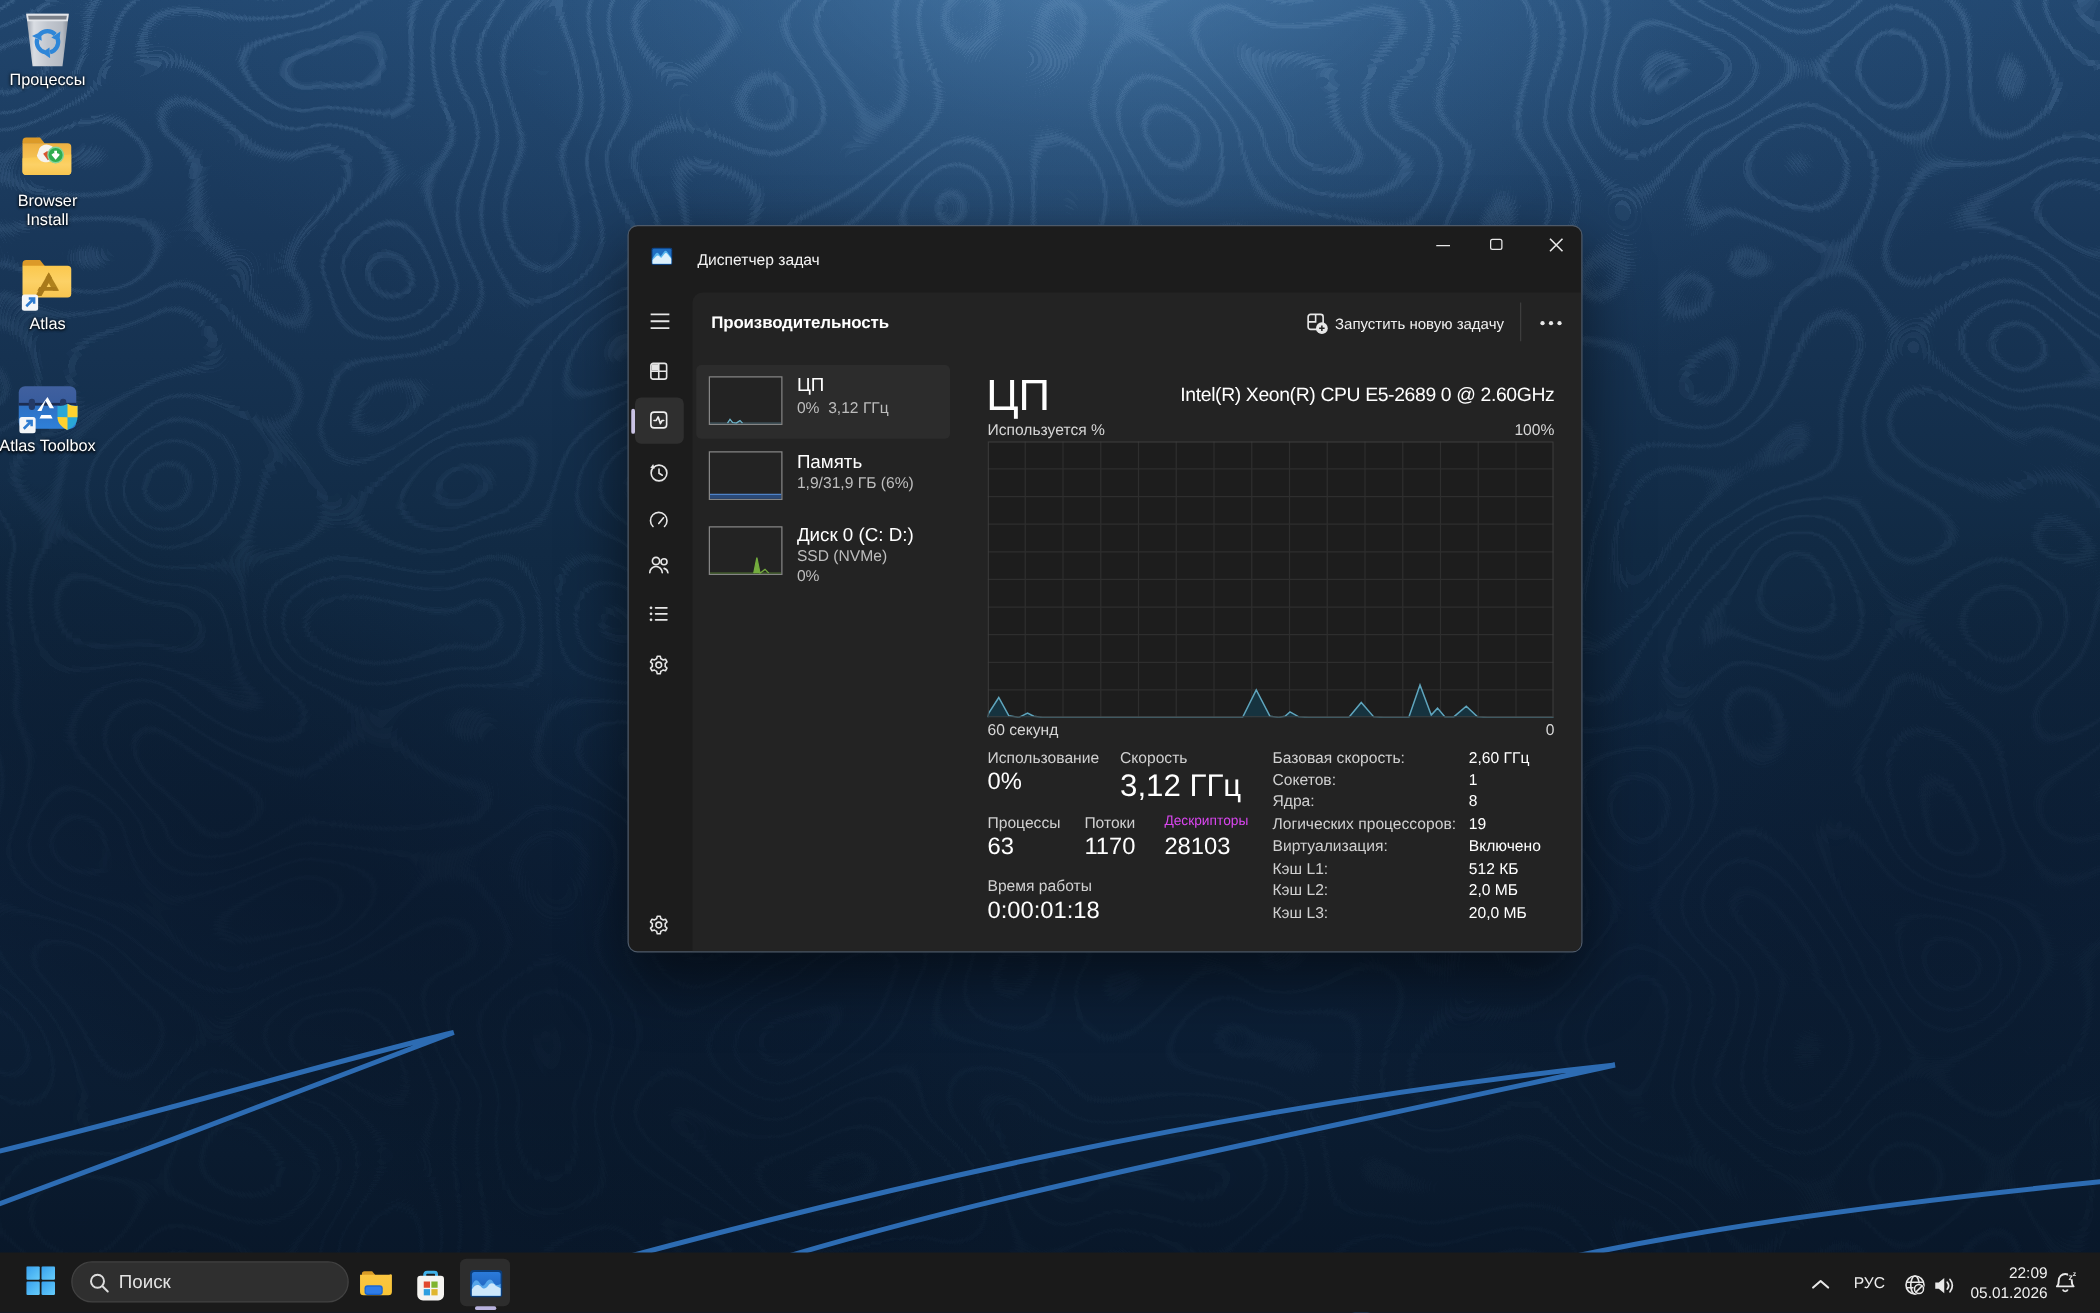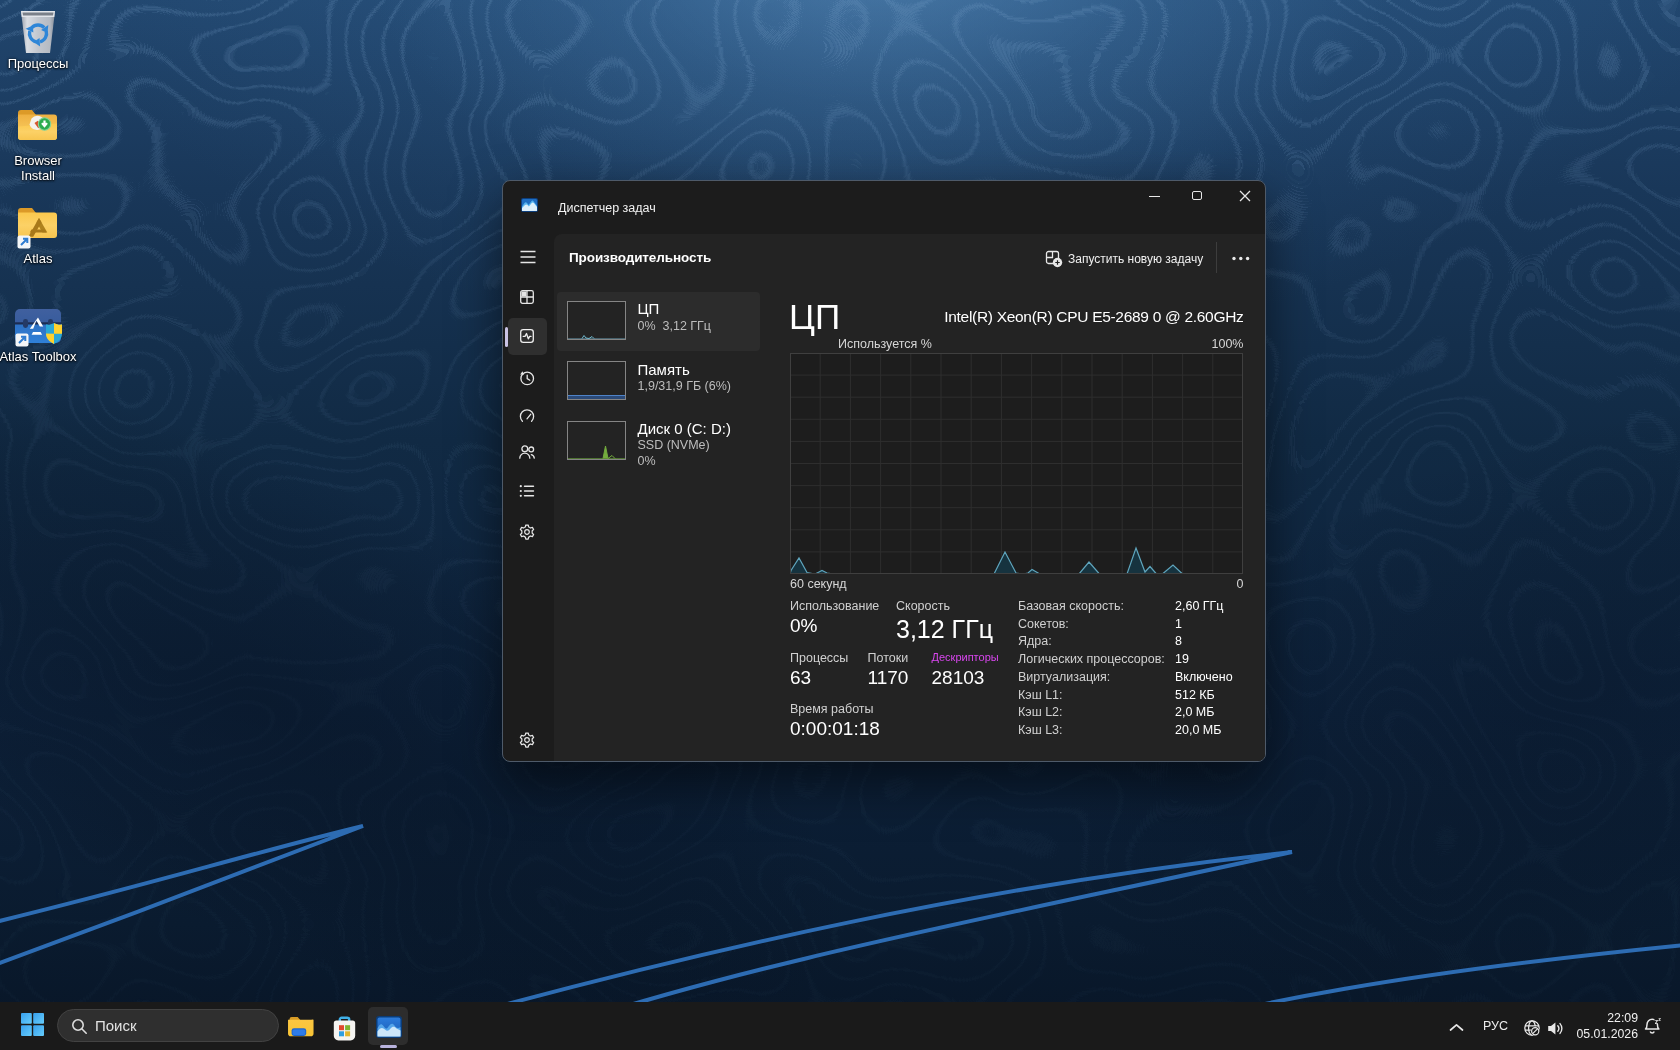--- a/index.html
+++ b/index.html
@@ -298,21 +298,21 @@
         <path d="M35,36.5 L37.5,24 L40,36.5 L44,33.5 L47,36.5" fill="none" stroke="#74ac3e" stroke-width="1"></path>
         <path d="M35,36.5 L37.5,24 L40,36.5 Z" fill="#74ac3e"></path>
       </svg>
     </div>
     <div class="t" style="left:83.5px; top:186px; font-size:15px; color:#fff;">Диск 0 (C: D:)</div>
     <div class="t" style="left:83.5px; top:204px; font-size:12.5px; color:#bdbdbd;">SSD (NVMe)</div>
     <div class="t" style="left:83.5px; top:220px; font-size:12.5px; color:#bdbdbd;">0%</div>
 
     <div class="t" style="left:235px; top:63px; font-size:35px; color:#fff;">ЦП</div>
     <div class="t" style="right:21.5px; top:74px; font-size:15.5px; letter-spacing:-0.3px; color:#fff;">Intel(R) Xeon(R) CPU E5-2689 0 @ 2.60GHz</div>
-    <div class="t" style="left:236px; top:103px; font-size:12.5px; color:#d6d6d6;margin-left:48px;">Используется %</div>
+    <div class="t" style="left:236px; top:103px; font-size:12.5px; color:#d6d6d6;">Используется %</div>
     <div class="t" style="right:21.5px; top:103px; font-size:12.5px; color:#d6d6d6;">100%</div>
     <svg class="abs" style="left:236px; top:119px;" width="453" height="221" viewBox="0 0 453 221">
       <rect x="0" y="0" width="453" height="221" fill="#1d1d1d"></rect>
       <g stroke="#2e2e2e" stroke-width="1">
         <path d="M30.2,0 V221 M60.4,0 V221 M90.6,0 V221 M120.8,0 V221 M151,0 V221 M181.2,0 V221 M211.4,0 V221 M241.6,0 V221 M271.8,0 V221 M302,0 V221 M332.2,0 V221 M362.4,0 V221 M392.6,0 V221 M422.8,0 V221"></path>
         <path d="M0,22.1 H453 M0,44.2 H453 M0,66.3 H453 M0,88.4 H453 M0,110.5 H453 M0,132.6 H453 M0,154.7 H453 M0,176.8 H453 M0,198.9 H453"></path>
       </g>
       <path d="M0,221 L1,217.5 L9,205 L17,219.5 L25,221 L28,219.5 L32,217.5 L37,220 L44,221 L204,221 L215,199 L226,220 L233,221 L238,220 L242,216.5 L249,220.5 L257,221 L289,221 L299,209 L309,220.5 L317,221 L337,221 L346,195 L355,219 L360,213.5 L366,220.5 L373,220.5 L383,212 L392,220.5 L400,221 L453,221 Z" fill="#16333f"></path>
       <path d="M0,221 L1,217.5 L9,205 L17,219.5 L25,221 L28,219.5 L32,217.5 L37,220 L44,221 L204,221 L215,199 L226,220 L233,221 L238,220 L242,216.5 L249,220.5 L257,221 L289,221 L299,209 L309,220.5 L317,221 L337,221 L346,195 L355,219 L360,213.5 L366,220.5 L373,220.5 L383,212 L392,220.5 L400,221 L453,221" fill="none" stroke="#5fa5bd" stroke-width="1.2"></path>
       <rect x="0.5" y="0.5" width="452" height="220" fill="none" stroke="#3f3f3f" stroke-width="1"></rect>

